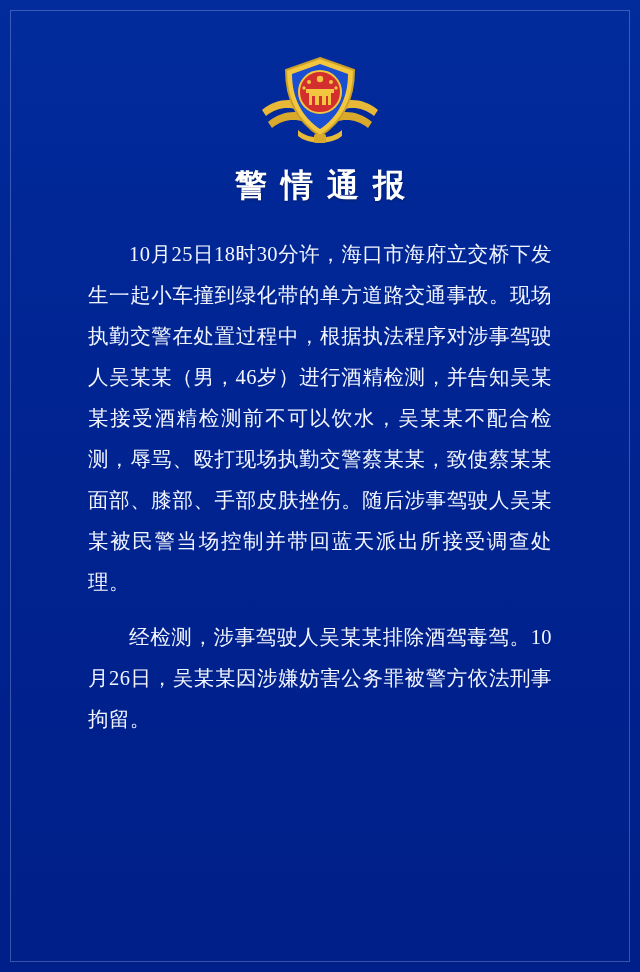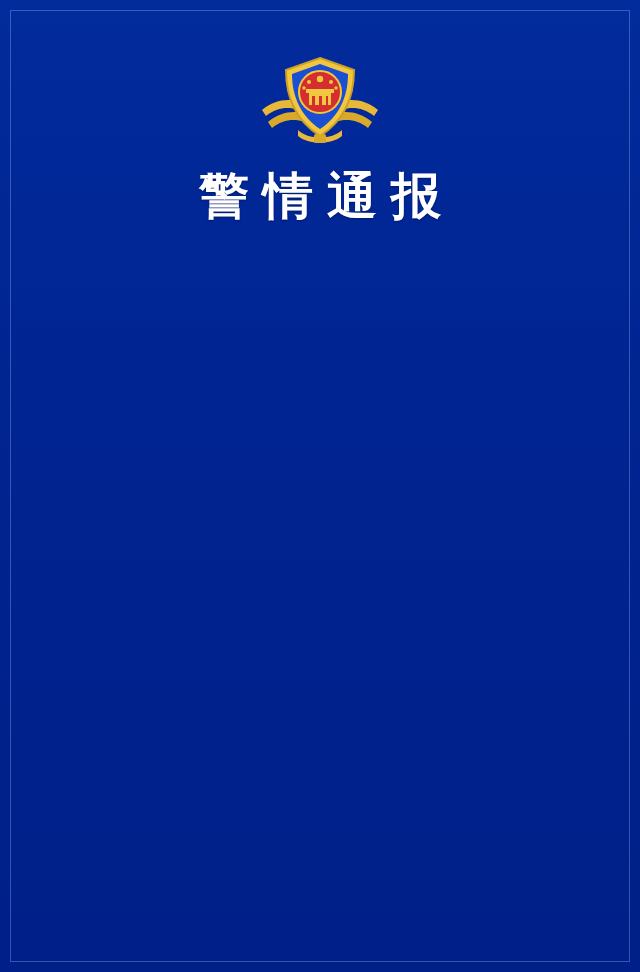--- a/index.html
+++ b/index.html
@@ -40,21 +40,21 @@
     width: 132px;
     height: 104px;
     position: relative;
   }
   .emblem svg { display: block; }
 
   
   .title {
     margin-top: 14px;
     color: #ffffff;
-    font-size: 50px;
+    font-size: 32px;
     letter-spacing: 14px;
     text-indent: 14px;
     font-weight: 700;
     font-family: "Liberation Serif", serif;
     text-shadow: 0 1px 2px rgba(0,0,0,0.35);
     line-height: 1.2;
   }
 
   
   .body-wrap {
@@ -122,14 +122,18 @@
       <circle cx="50" cy="40" r="1.7" fill="#f3c63f"></circle>
       <circle cx="82" cy="40" r="1.7" fill="#f3c63f"></circle>
 
       <path d="M44 82 C54 92 78 92 88 82 L88 88 C78 97 54 97 44 88 Z" fill="#e8b838"></path>
       <rect x="60" y="86" width="12" height="9" rx="2" fill="#d9a92c"></rect>
     </svg>
   </div>
 
   <div class="title">警情通报</div>
 
+  <div class="body-wrap">
+    <p class="para">10月25日18时30分许，海口市海府立交桥下发生一起小车撞到绿化带的单方道路交通事故。现场执勤交警在处置过程中，根据执法程序对涉事驾驶人吴某某（男，46岁）进行酒精检测，并告知吴某某接受酒精检测前不可以饮水，吴某某不配合检测，辱骂、殴打现场执勤交警蔡某某，致使蔡某某面部、膝部、手部皮肤挫伤。随后涉事驾驶人吴某某被民警当场控制并带回蓝天派出所接受调查处理。</p>
+    <p class="para">经检测，涉事驾驶人吴某某排除酒驾毒驾。10月26日，吴某某因涉嫌妨害公务罪被警方依法刑事拘留。</p>
+  </div>
 
 </div>
 
 </body></html>

